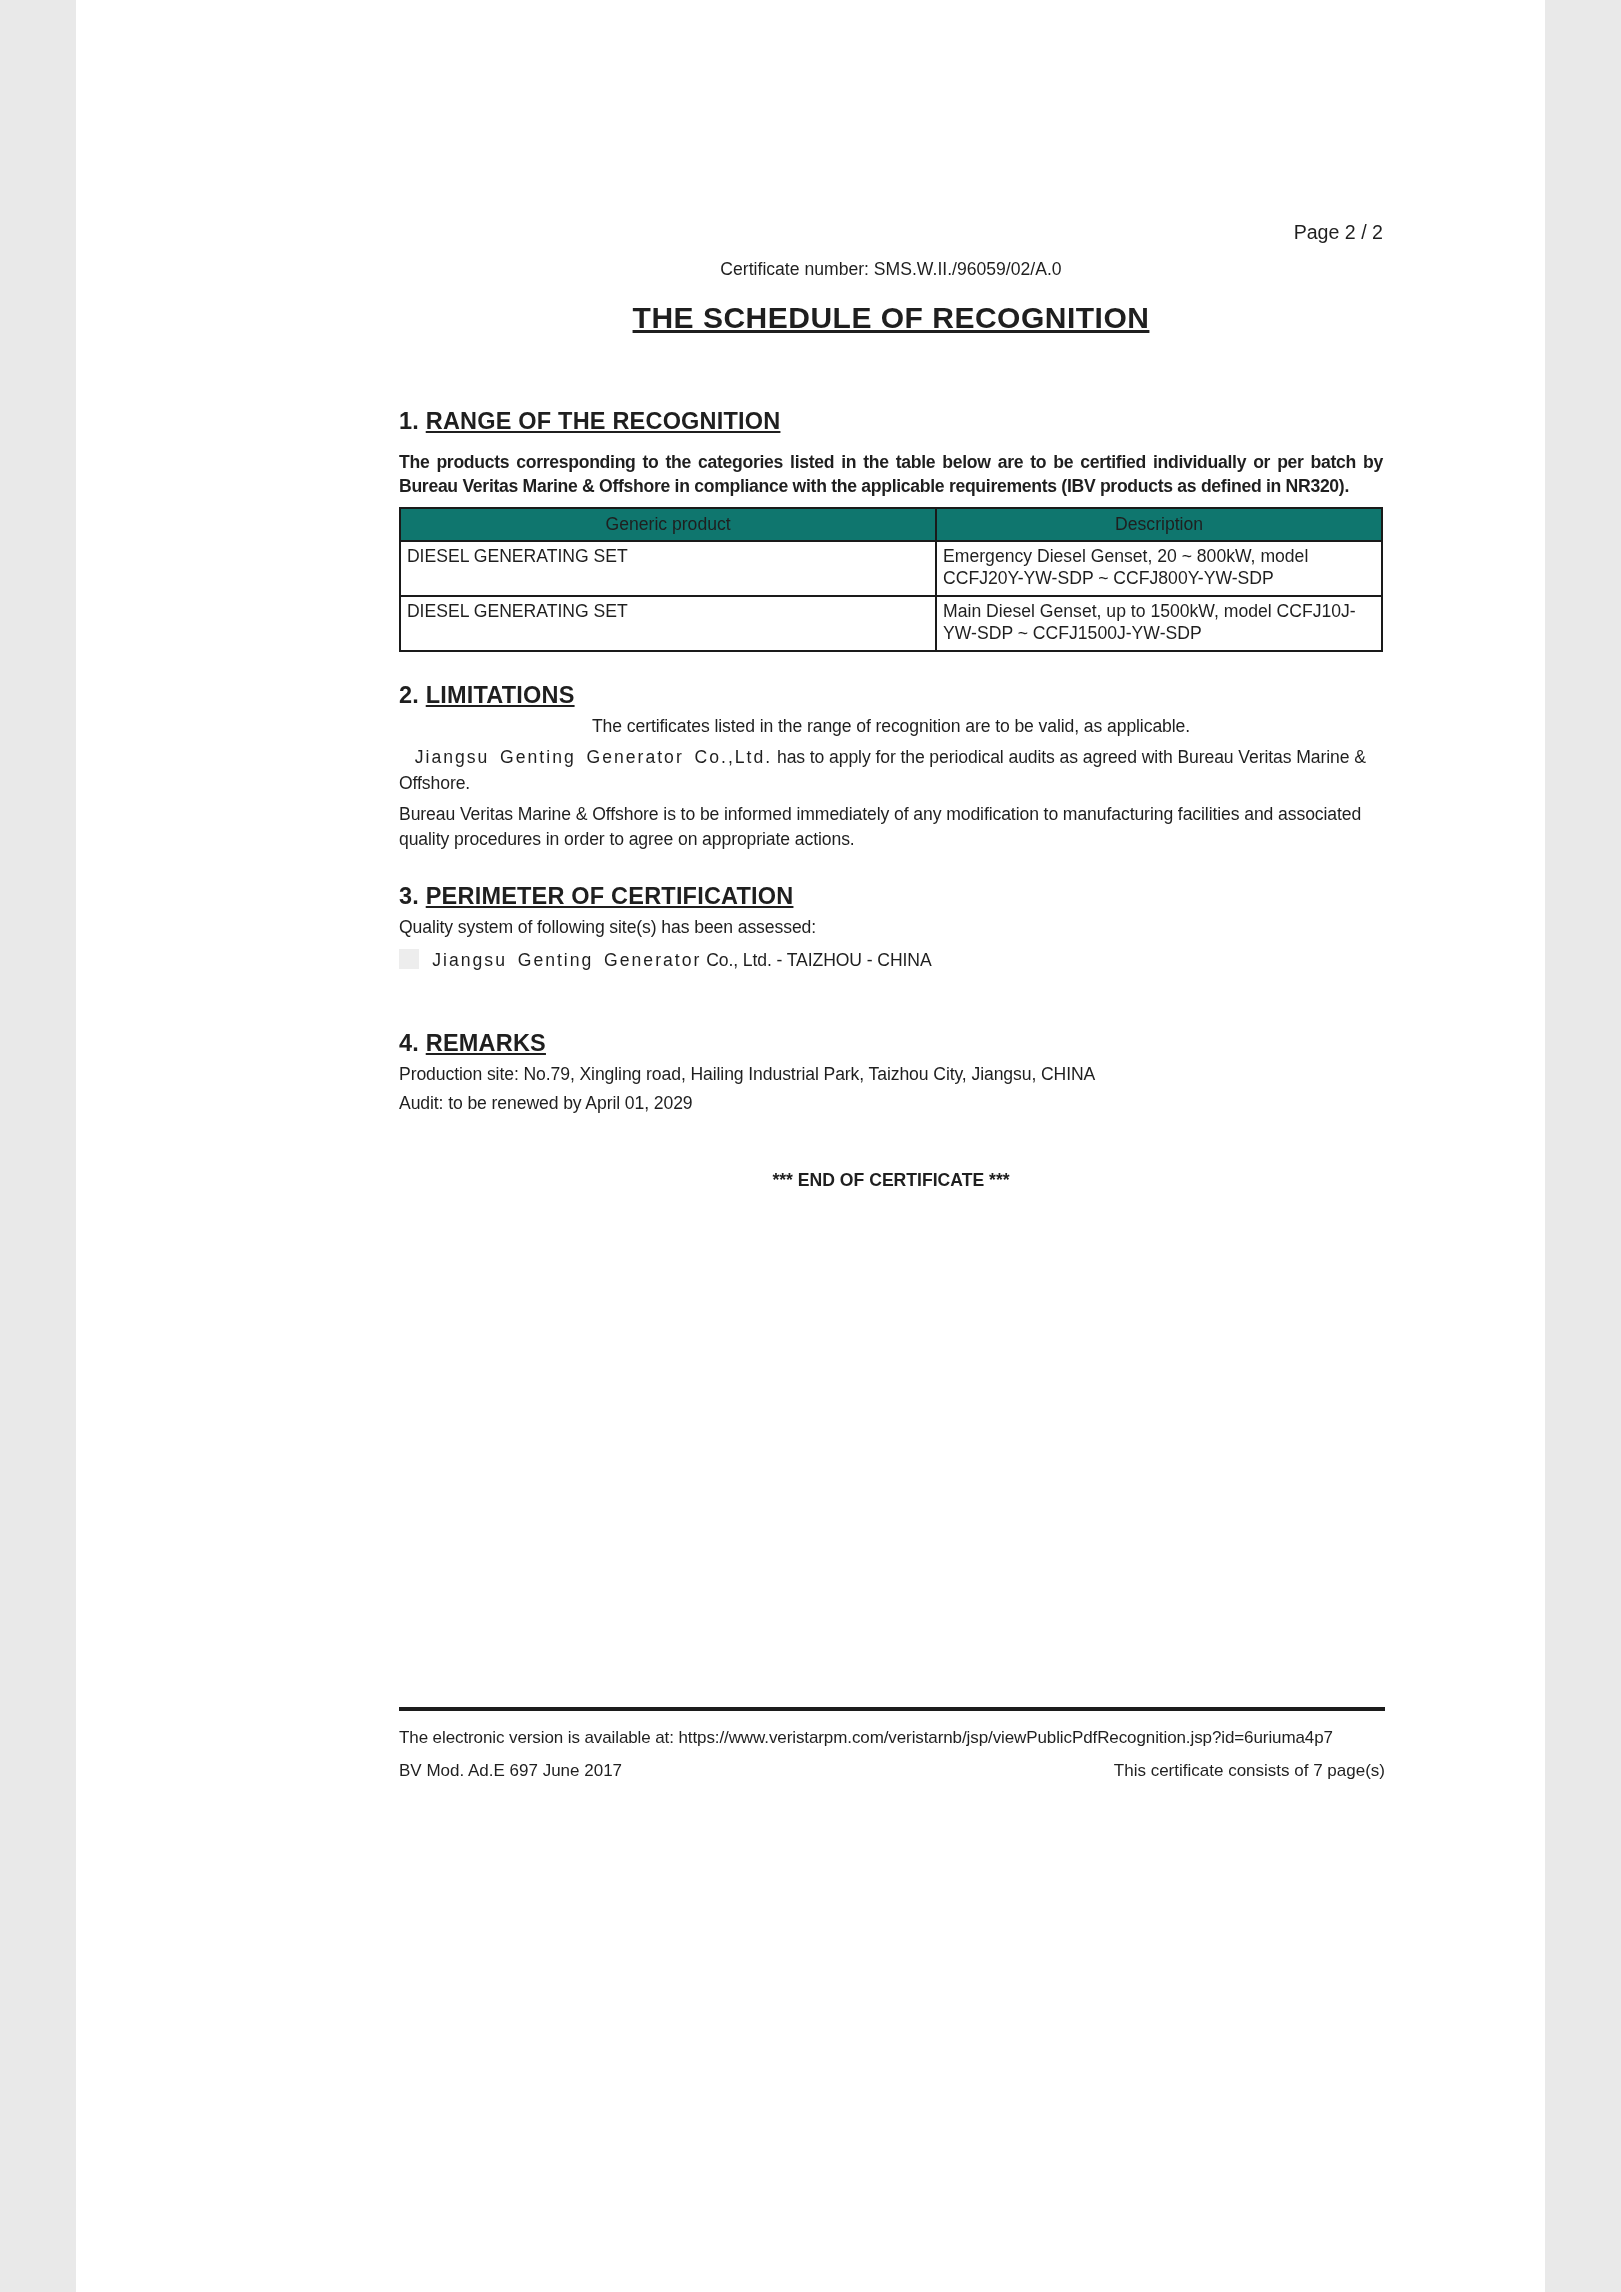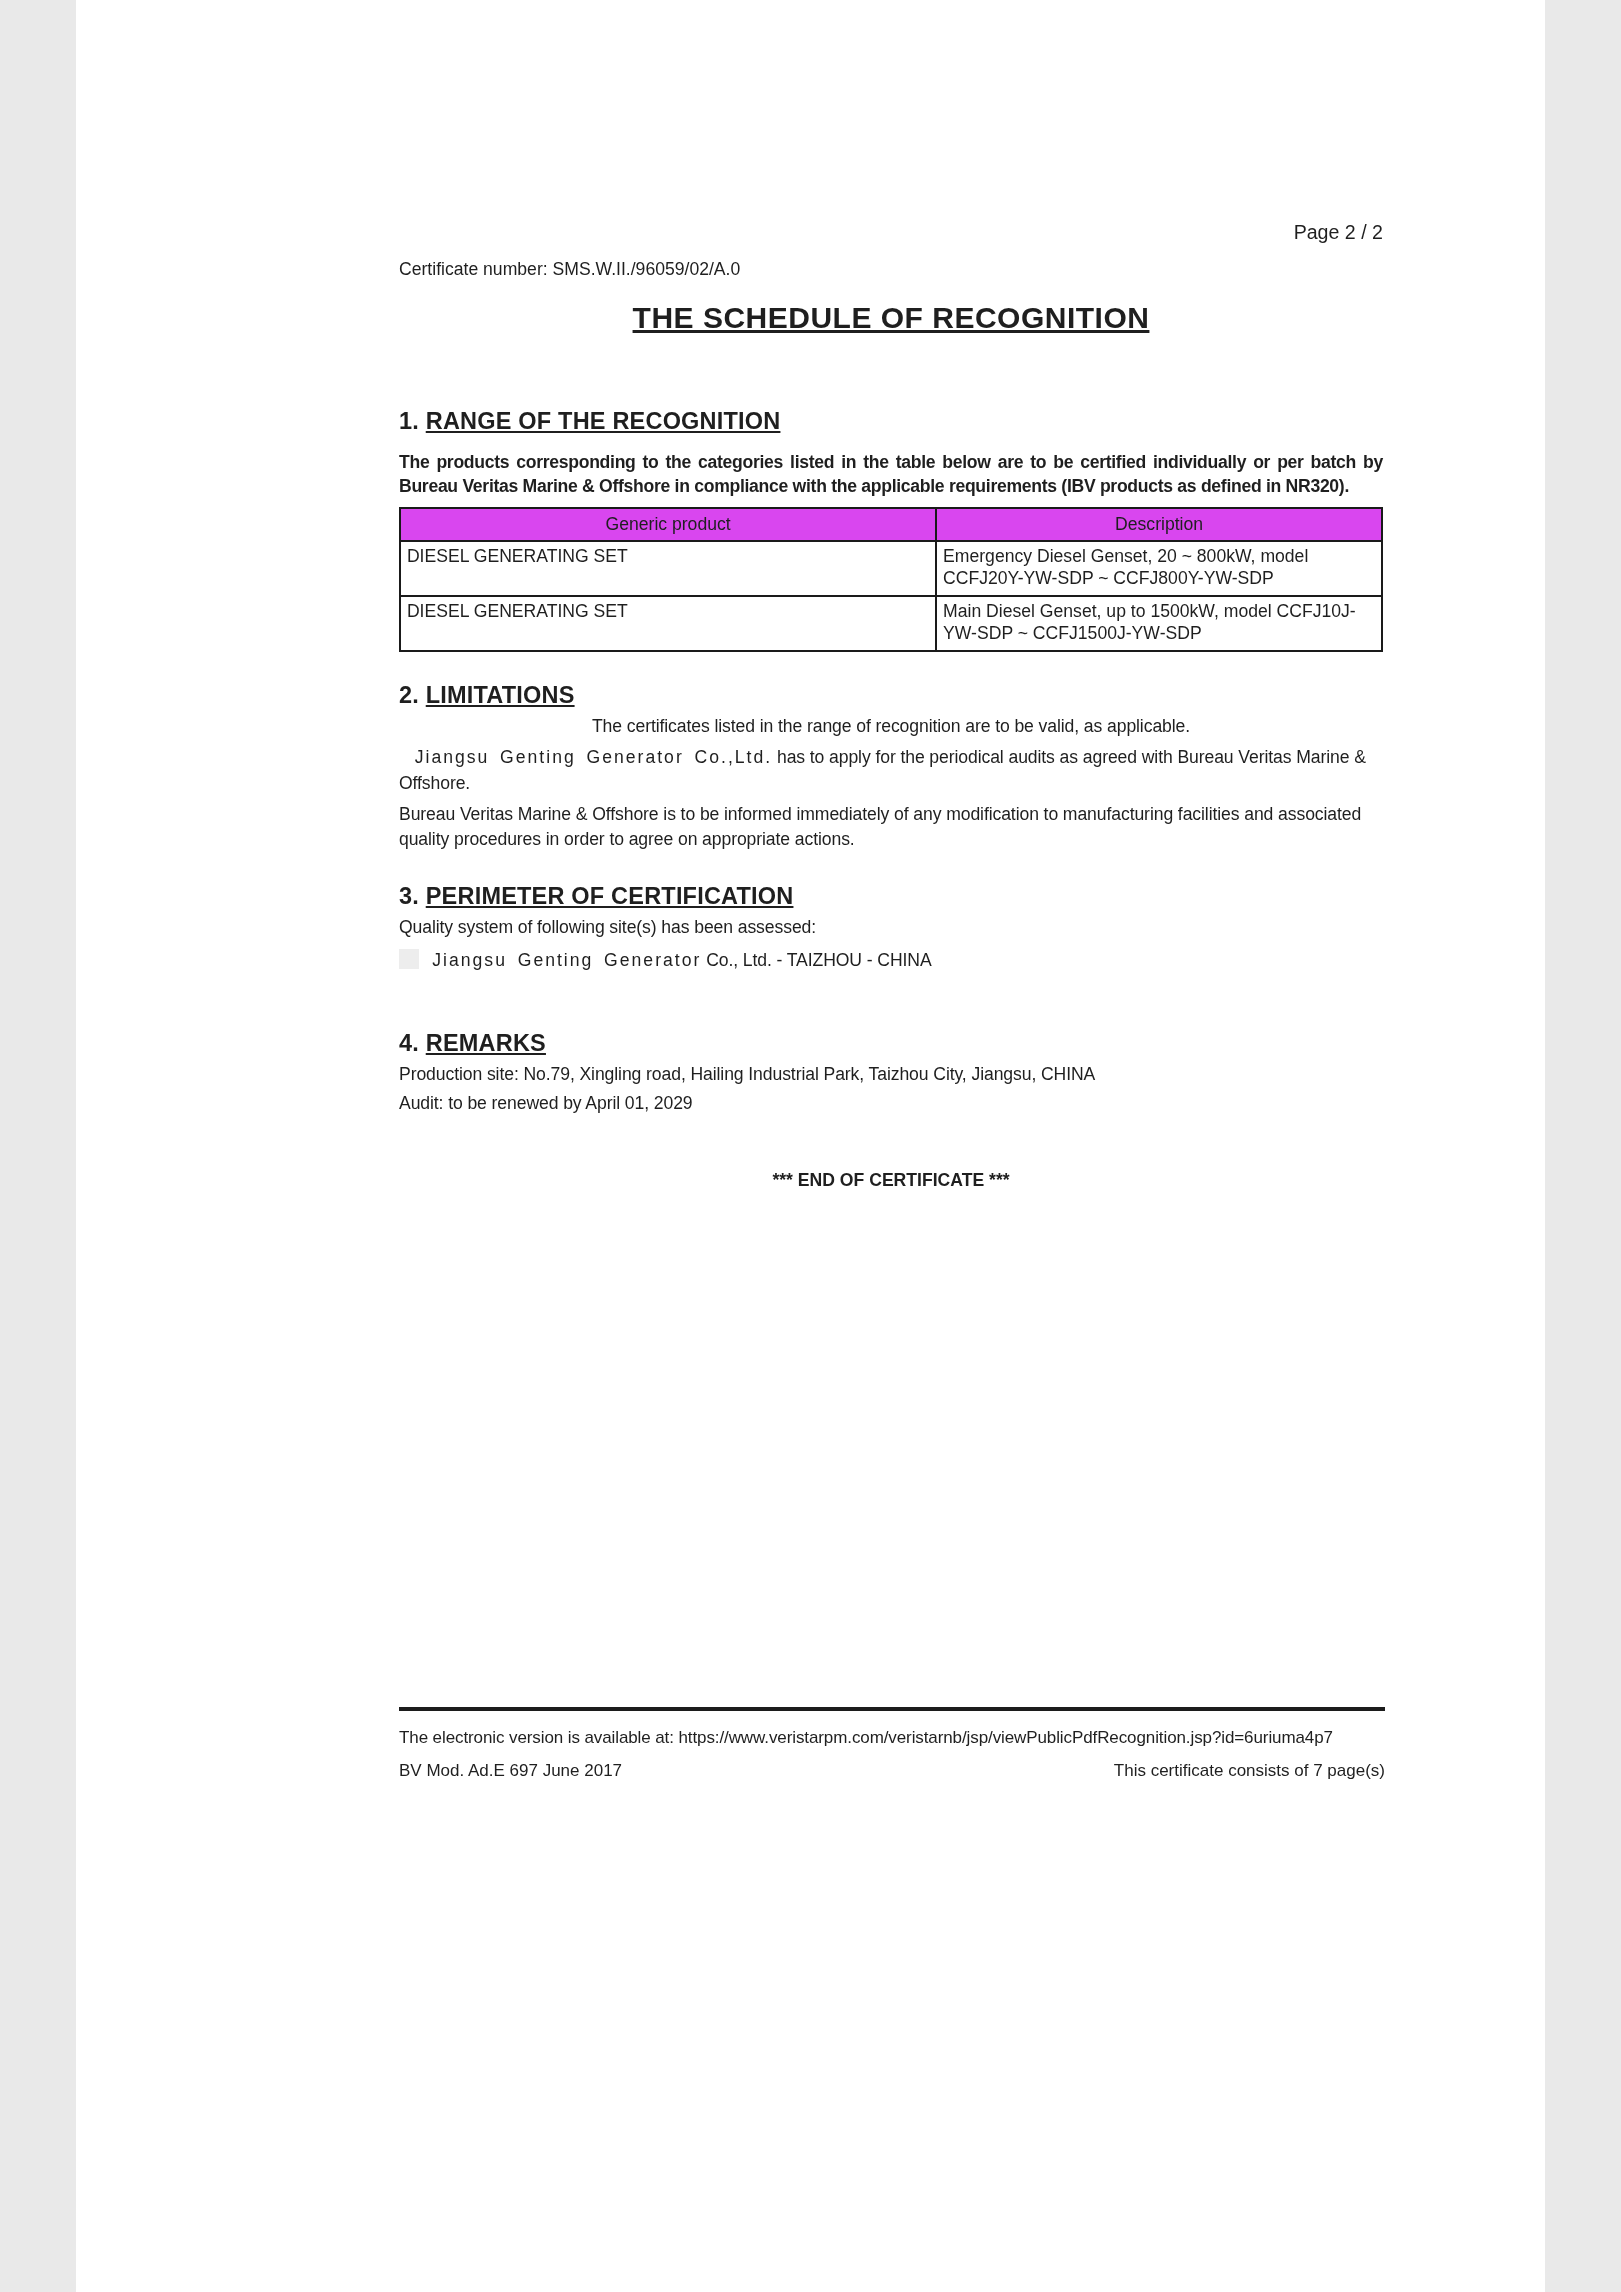--- a/index.html
+++ b/index.html
@@ -20,21 +20,21 @@
     width: 984px;
   }
   .page-num {
     margin-top: 221px;
     text-align: right;
     font-size: 19.6px;
     line-height: 23.5px;
   }
   .cert-num {
     margin-top: 13.7px;
-    text-align: left;
+    text-align: center;
     font-size: 17.6px;
     line-height: 23.5px;
   }
   .doc-title {
     margin: 17.6px 0 0 0;
     text-align: center;
     font-size: 30px;
     line-height: 37px;
     font-weight: bold;
     text-decoration: underline;
@@ -68,21 +68,21 @@
   table.products {
     margin-top: 7.8px;
     width: 100%;
     border-collapse: collapse;
     table-layout: fixed;
     font-size: 17.6px;
   }
   table.products col.c1 { width: 54.6%; }
   table.products col.c2 { width: 45.4%; }
   table.products th {
-    background: #d946ef;
+    background: #0f766e;
     font-weight: normal;
     text-align: center;
     border: 2px solid #1a1a1a;
     padding: 3.9px 7.8px;
     line-height: 23.5px;
   }
   table.products td {
     border: 2px solid #1a1a1a;
     padding: 2.9px 9.8px 4.9px 5.9px;
     vertical-align: top;

